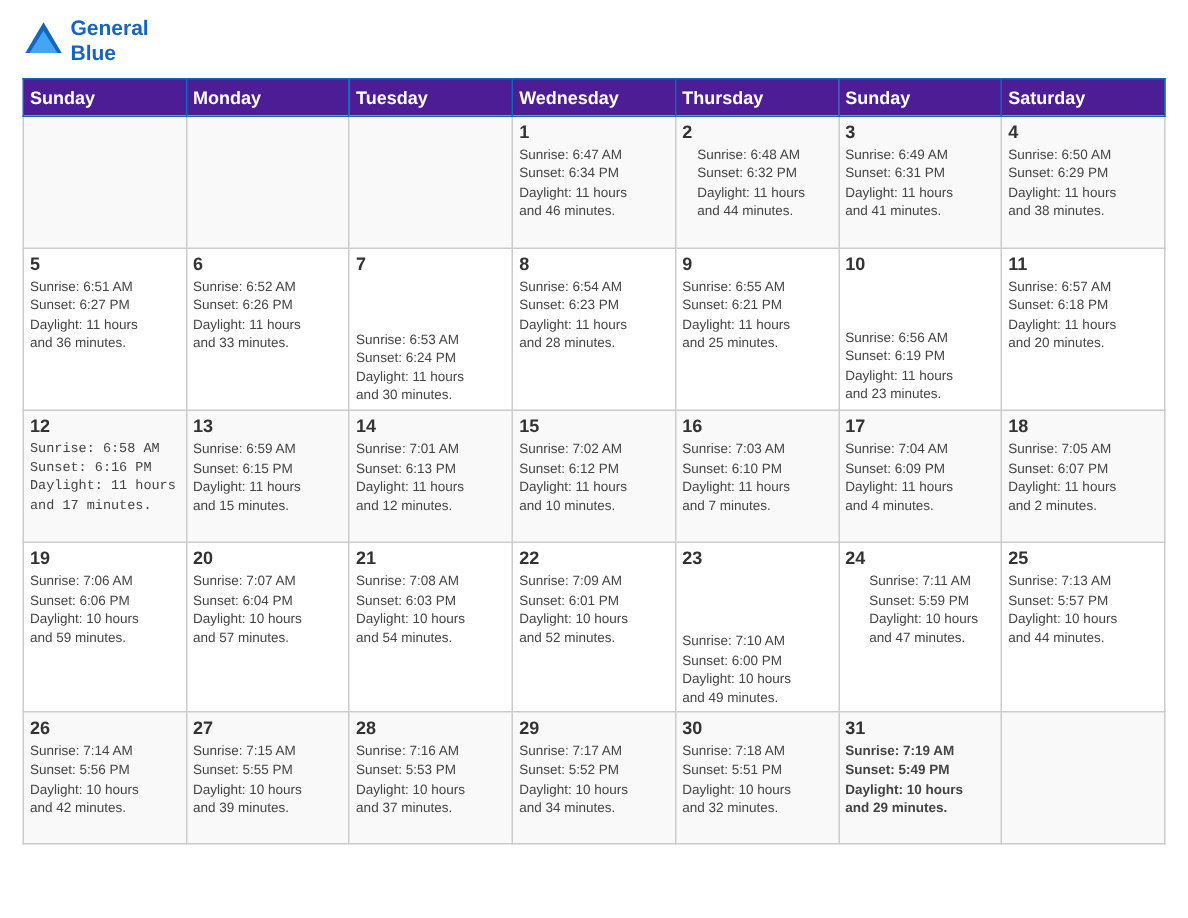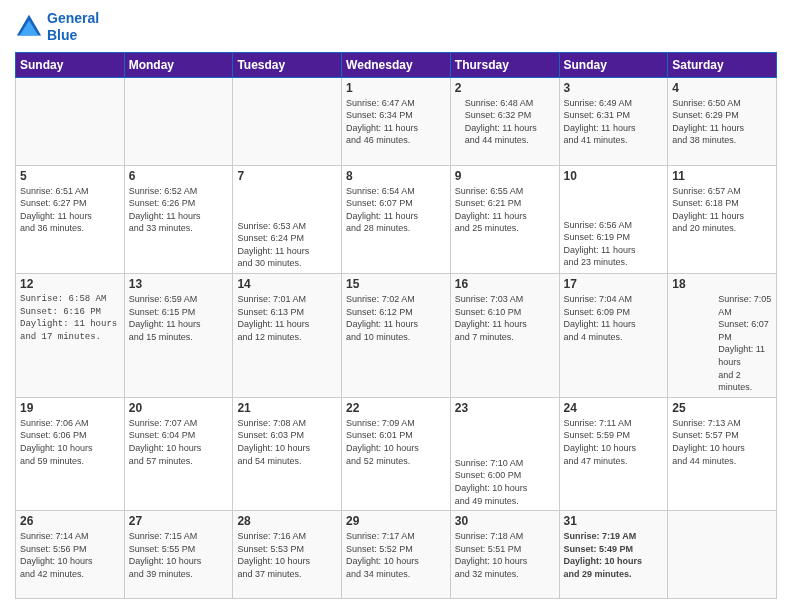--- a/index.html
+++ b/index.html
@@ -176,21 +176,21 @@
           <td>
             <span class="day-num">7</span>
             <div class="day-info" style="white-space: pre-line; margin-top: 37px;">Sunrise: 6:53 AM
 Sunset: 6:24 PM
 Daylight: 11 hours
 and 30 minutes.</div>
           </td>
           <td>
             <span class="day-num">8</span>
             <div class="day-info" style="white-space: pre-line;">Sunrise: 6:54 AM
-Sunset: 6:07 PM
+Sunset: 6:23 PM
 Daylight: 11 hours
 and 28 minutes.</div>
           </td>
           <td>
             <span class="day-num">9</span>
             <div class="day-info" style="white-space: pre-line;">Sunrise: 6:55 AM
 Sunset: 6:21 PM
 Daylight: 11 hours
 and 25 minutes.</div>
           </td>
@@ -247,21 +247,21 @@
           </td>
           <td>
             <span class="day-num">17</span>
             <div class="day-info" style="white-space: pre-line;">Sunrise: 7:04 AM
 Sunset: 6:09 PM
 Daylight: 11 hours
 and 4 minutes.</div>
           </td>
           <td>
             <span class="day-num">18</span>
-            <div class="day-info" style="white-space: pre-line; margin-left: 46px;">Sunrise: 7:05 AM
+            <div class="day-info" style="white-space: pre-line;">Sunrise: 7:05 AM
 Sunset: 6:07 PM
 Daylight: 11 hours
 and 2 minutes.</div>
           </td>
         </tr>
         <tr>
           <td>
             <span class="day-num">19</span>
             <div class="day-info" style="white-space: pre-line;">Sunrise: 7:06 AM
 Sunset: 6:06 PM
@@ -291,21 +291,21 @@
           </td>
           <td>
             <span class="day-num">23</span>
             <div class="day-info" style="white-space: pre-line; margin-top: 42px;">Sunrise: 7:10 AM
 Sunset: 6:00 PM
 Daylight: 10 hours
 and 49 minutes.</div>
           </td>
           <td>
             <span class="day-num">24</span>
-            <div class="day-info" style="white-space: pre-line;">Sunrise: 7:11 AM
+            <div class="day-info" style="white-space: pre-line; margin-left: 16px;">Sunrise: 7:11 AM
 Sunset: 5:59 PM
 Daylight: 10 hours
 and 47 minutes.</div>
           </td>
           <td>
             <span class="day-num">25</span>
             <div class="day-info" style="white-space: pre-line;">Sunrise: 7:13 AM
 Sunset: 5:57 PM
 Daylight: 10 hours
 and 44 minutes.</div>

